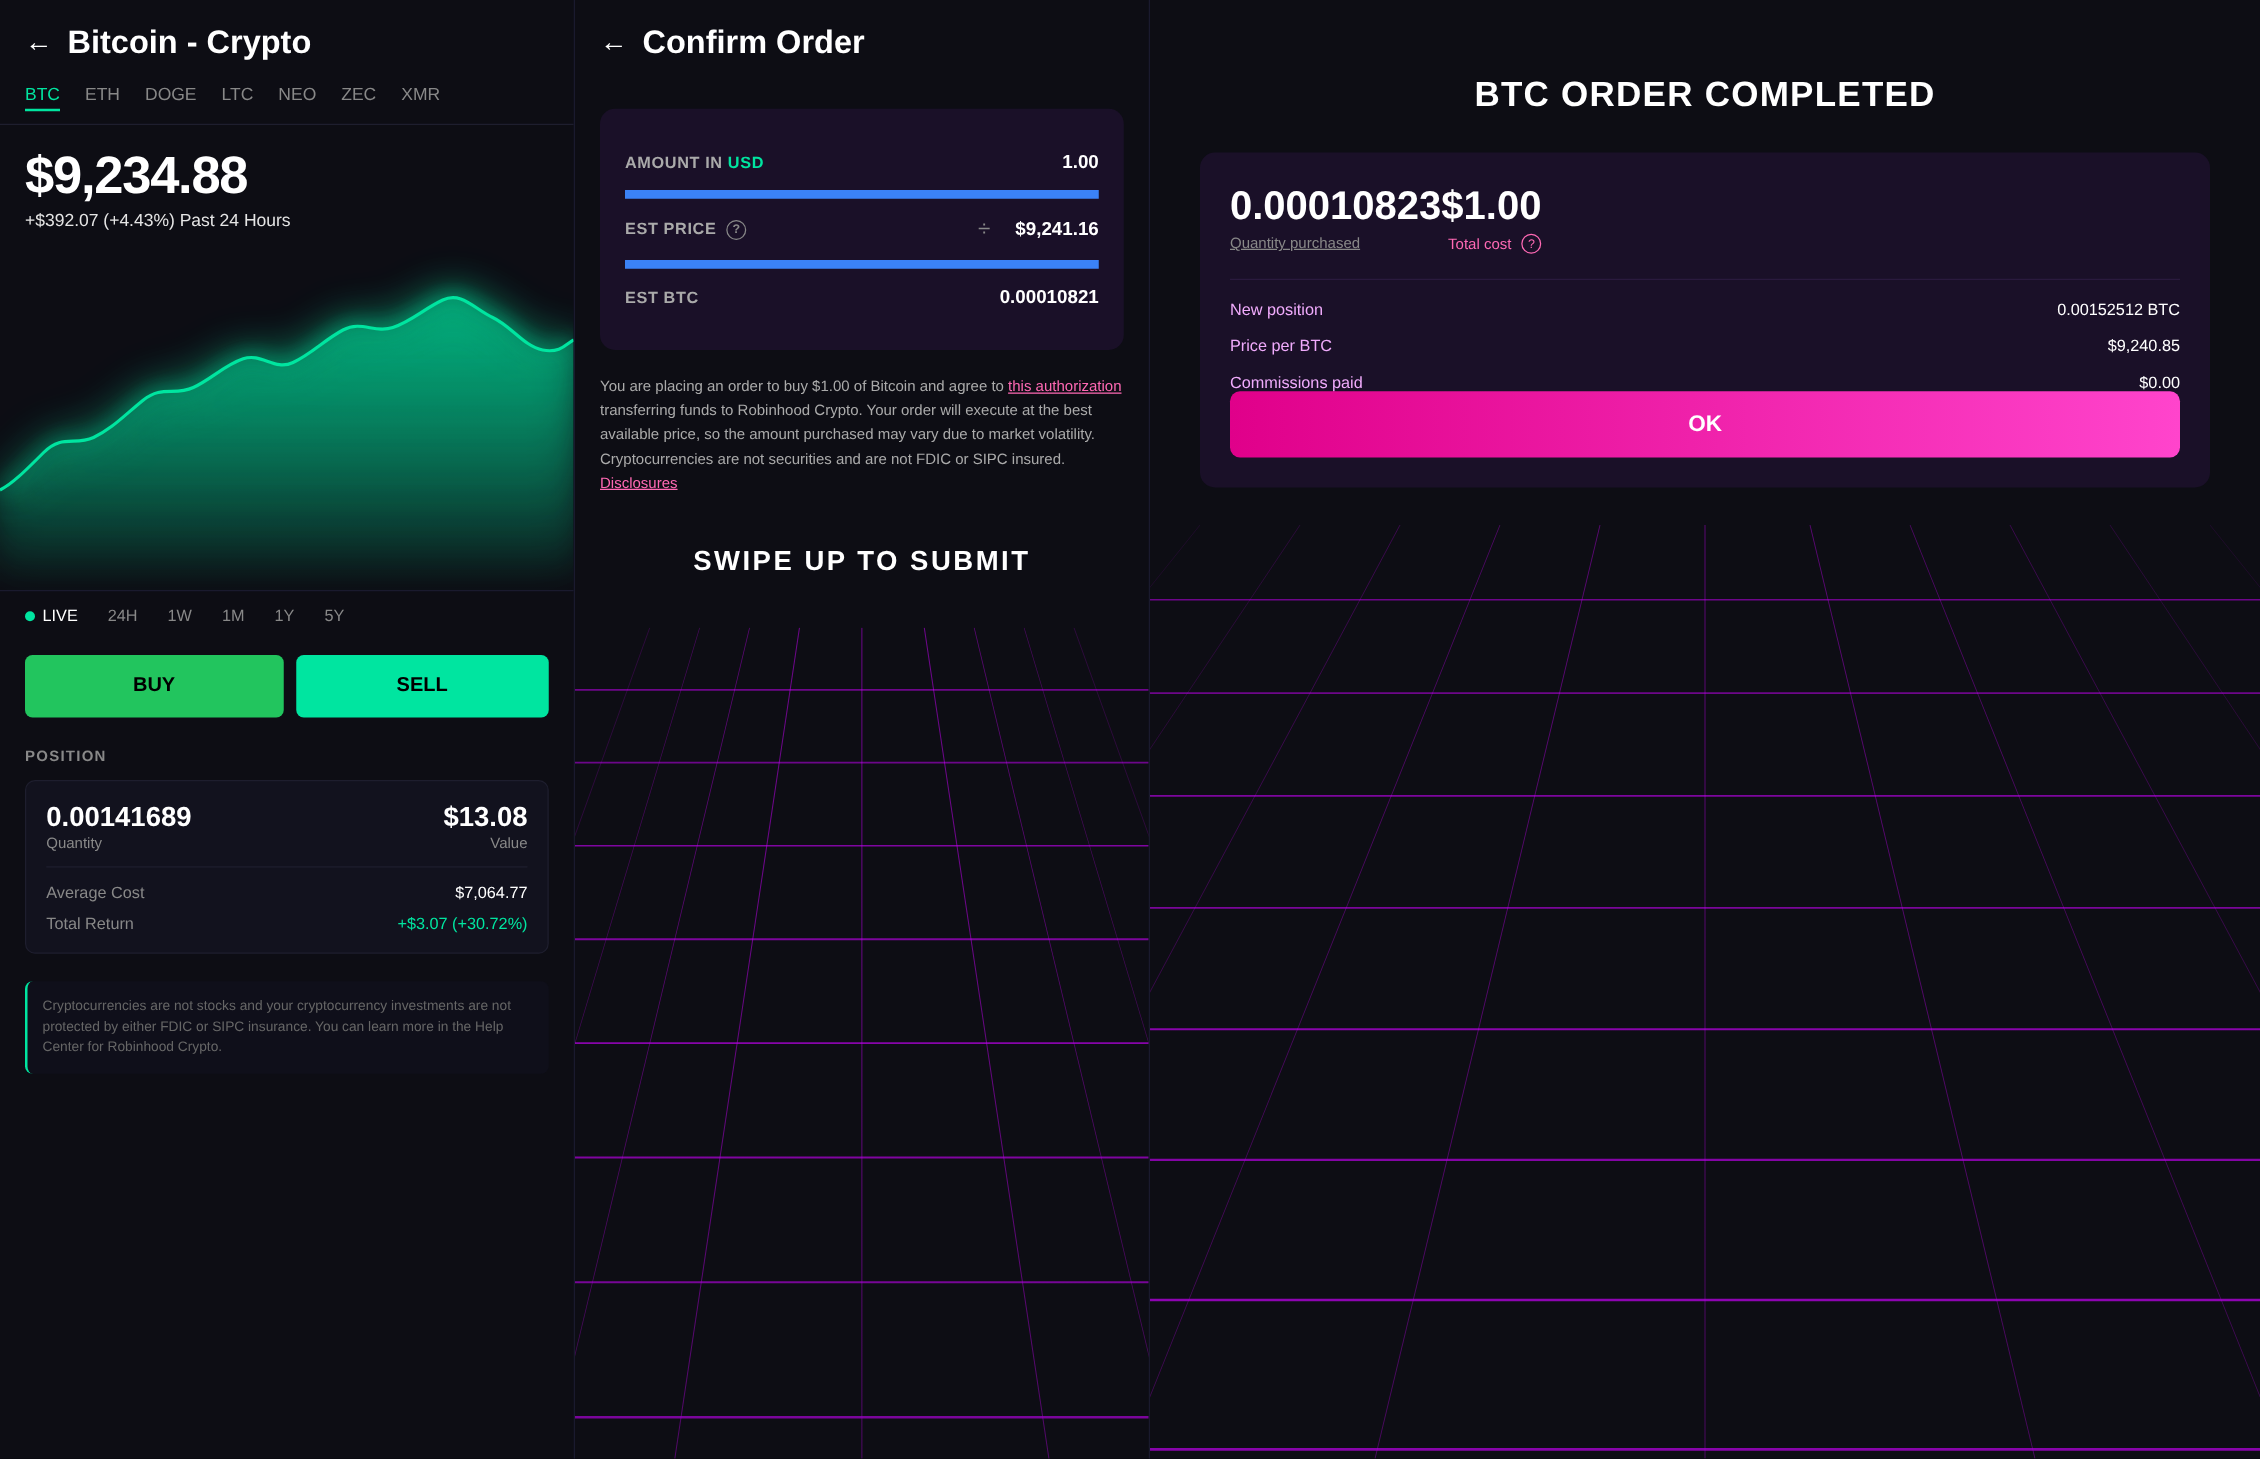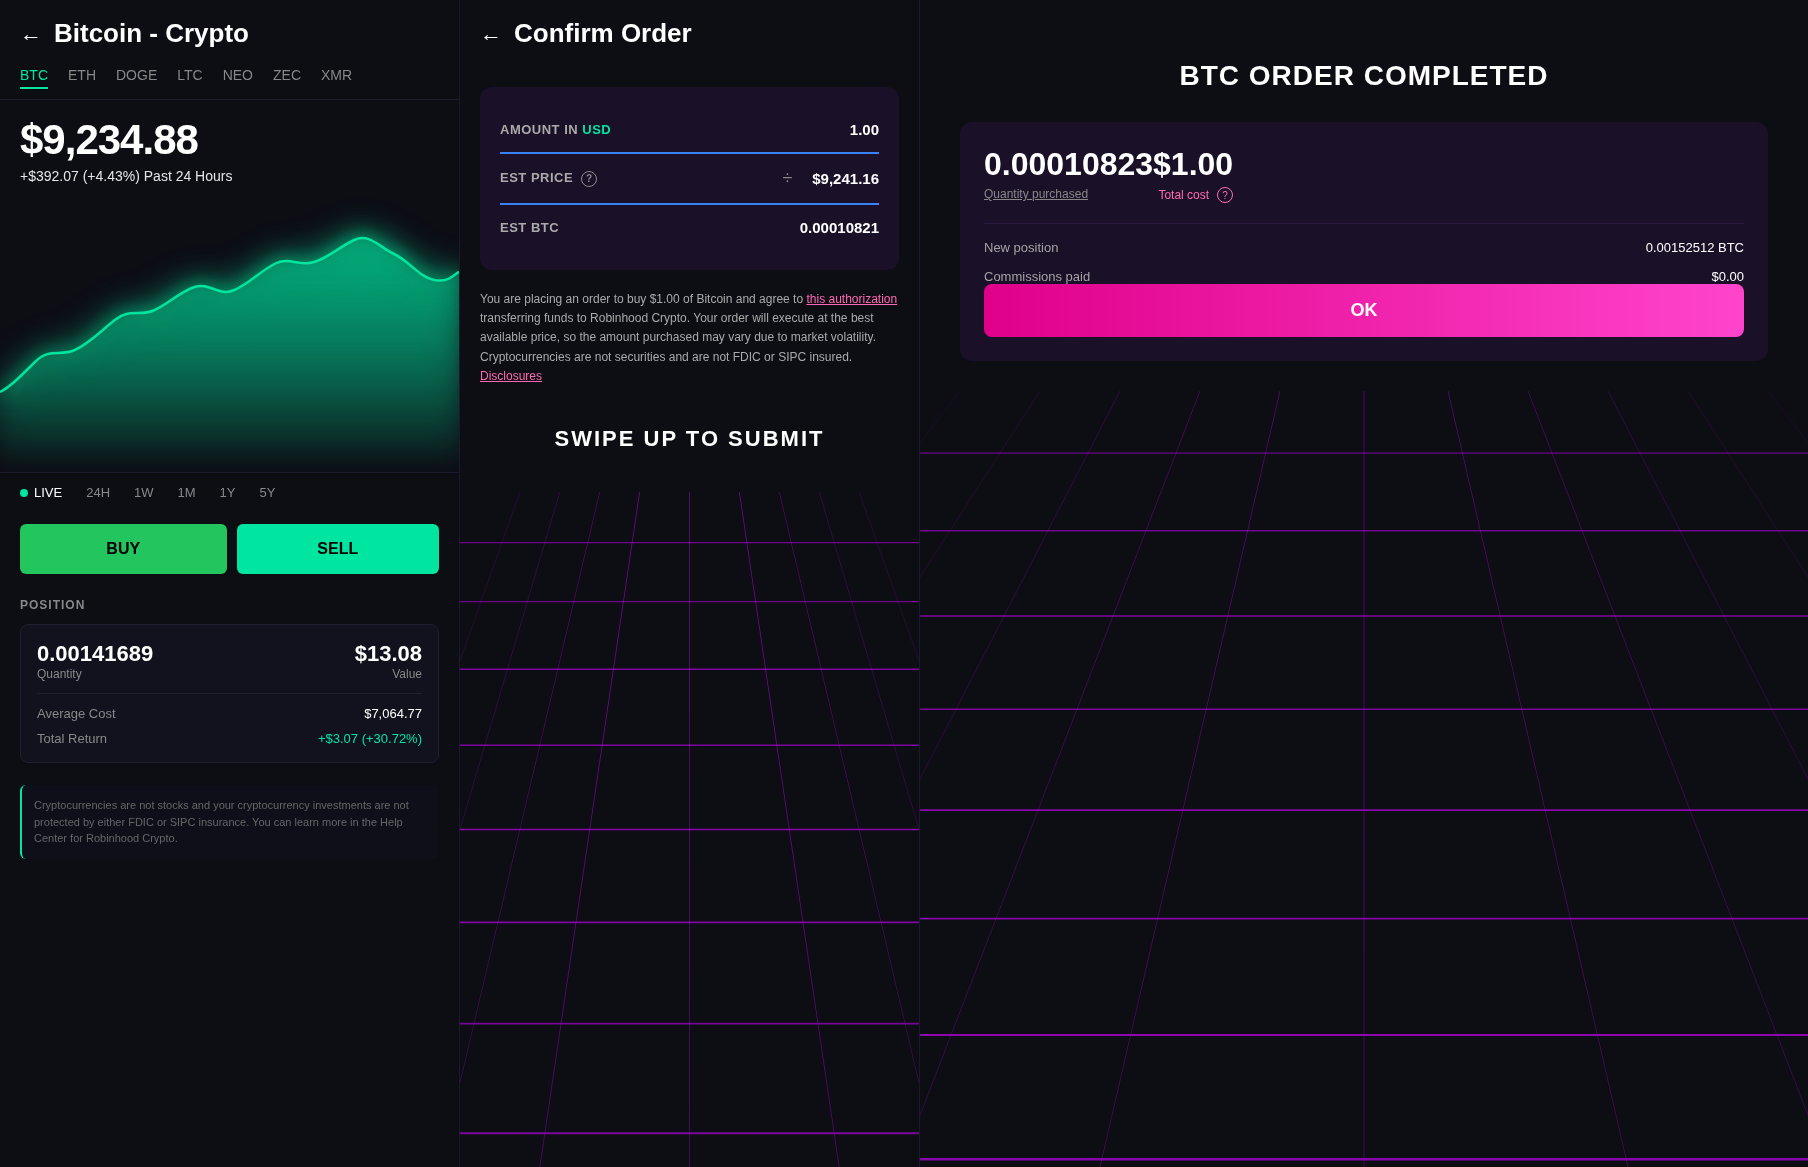--- a/index.html
+++ b/index.html
@@ -261,21 +261,21 @@
       background: #1a1028;
       border-radius: 12px;
       padding: 20px;
     }
 
     .order-row {
       display: flex;
       justify-content: space-between;
       align-items: center;
       padding: 14px 0;
-      border-bottom: 2px solid #3b82f6;
+      border-bottom: 7px solid #3b82f6;
     }
 
     .order-row:last-child {
       border-bottom: none;
     }
 
     .order-label {
       color: #aaa;
       font-size: 13px;
       font-weight: 600;
@@ -424,21 +424,21 @@
       gap: 14px;
     }
 
     .completed-detail-row {
       display: flex;
       justify-content: space-between;
       align-items: center;
     }
 
     .completed-detail-label {
-      color: #a3a3a3;
+      color: #f0abfc;
       font-size: 13px;
     }
 
     .completed-detail-value {
       color: #fff;
       font-size: 13px;
     }
 
     .ok-button {
       width: 100%;
@@ -639,20 +639,24 @@
         </div>
       </div>
     </div>
 
     <div class="completed-divider"></div>
 
     <div class="completed-details">
       <div class="completed-detail-row">
         <span class="completed-detail-label">New position</span>
         <span class="completed-detail-value">0.00152512 BTC</span>
+      </div>
+      <div class="completed-detail-row">
+        <span class="completed-detail-label">Price per BTC</span>
+        <span class="completed-detail-value">$9,240.85</span>
       </div>
       <div class="completed-detail-row">
         <span class="completed-detail-label">Commissions paid</span>
         <span class="completed-detail-value">$0.00</span>
       </div>
     </div>
 
     <button class="ok-button">OK</button>
   </div>
 

